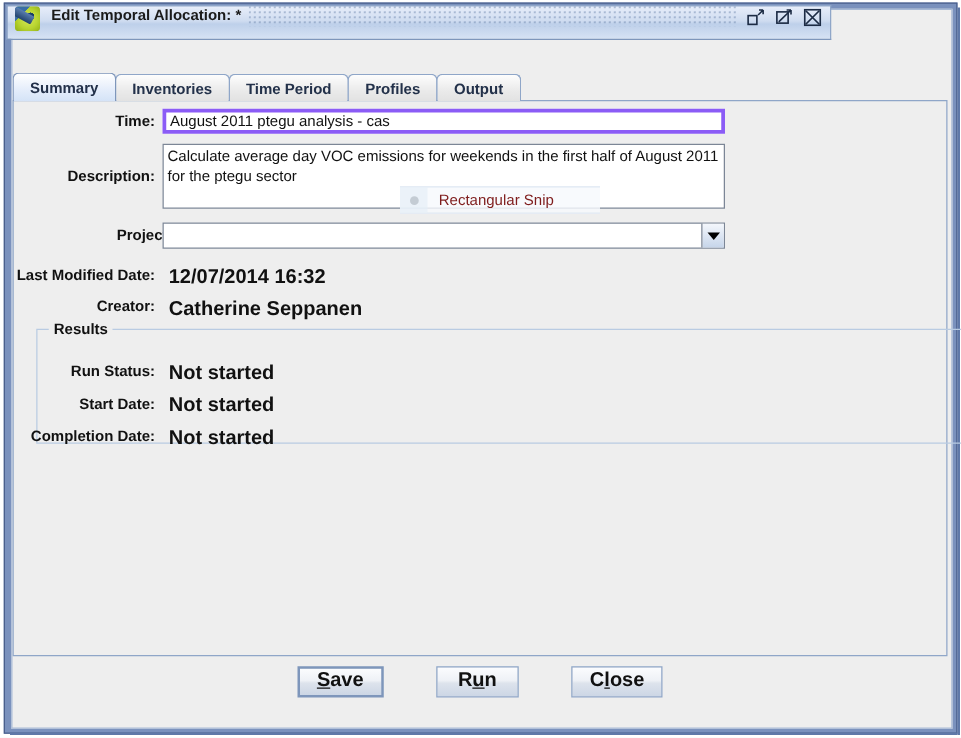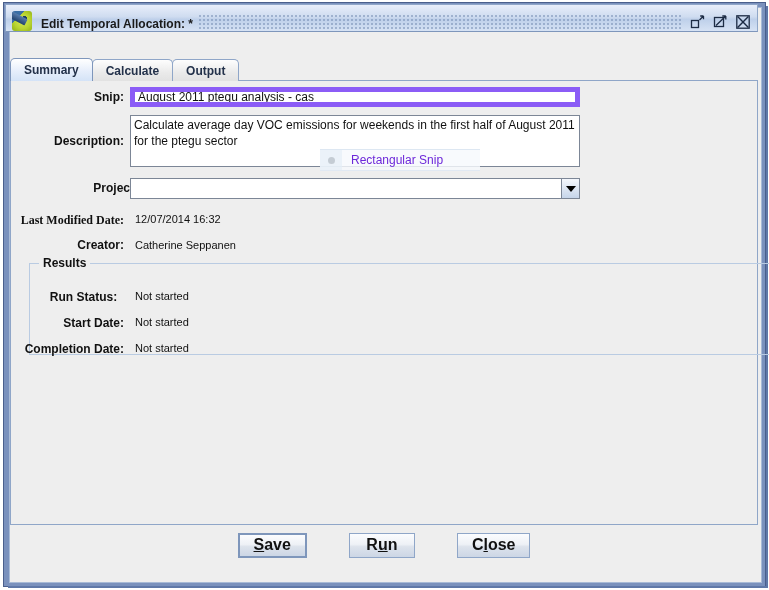--- a/index.html
+++ b/index.html
@@ -25,26 +25,26 @@
     left: 5px; top: 4px;
     width: 753px; height: 576px;
     background: #eeeeee;
     border: 1px solid #a8bad6;
   }
 
   
   #title-bar {
     position: absolute;
     left: 5px; top: 4px;
-    width: 753px; height: 28px;
+    width: 660px; height: 28px;
     background: linear-gradient(to bottom, #e8eefa 0%, #cfdcf0 45%, #bed0ea 55%, #d6e2f4 100%);
     border: 1px solid #8fa6c8;
     border-bottom: 1px solid #7e96bb;
     display: flex;
-    align-items: flex-end;
+    align-items: flex-start;
   }
   #app-icon {
     width: 20px; height: 20px;
     margin-left: 6px;
     border-radius: 3px;
     background:
       radial-gradient(circle at 62% 40%, #1b3f66 0%, #1b3f66 17%, rgba(27,63,102,0) 18%),
       linear-gradient(135deg, #3a6ea5 0%, #3a6ea5 30%, rgba(58,110,165,0) 31%),
       radial-gradient(circle at 52% 50%, #d6e85a 0%, #b8d430 55%, #8fae14 100%);
     position: relative;
@@ -129,32 +129,32 @@
   
   .form-label {
     position: absolute;
     font-size: 12px; font-weight: bold;
     color: #111111;
     text-align: right;
     white-space: nowrap;
   }
   .form-value {
     position: absolute;
-    font-size: 11px; font-weight: normal;
+    font-size: 16px; font-weight: bold;
     color: #111111;
     white-space: nowrap;
     text-align: right;
   }
 
   #name-input {
     position: absolute;
     left: 119px; top: 6px;
     width: 450px; height: 20px;
     background: #ffffff;
-    border: 5px solid #8b5cf6;
+    border: 3px solid #8b5cf6;
     font-family: "Liberation Sans", sans-serif;
     font-size: 12px;
     color: #111111;
     padding: 0 3px;
     outline: none;
   }
 
   #description-textarea {
     position: absolute;
     left: 119px; top: 34px;
@@ -190,21 +190,21 @@
   }
   #snip-overlay .snip-dot::after {
     content: "";
     width: 7px; height: 7px;
     border-radius: 50%;
     background: #c4ccd4;
   }
   #snip-overlay .snip-label {
     margin-left: 9px;
     font-size: 12px;
-    color: #6d28d9;
+    color: #7f1d1d;
     white-space: nowrap;
   }
 
   
   #project-combo {
     position: absolute;
     left: 119px; top: 97px;
     width: 450px; height: 21px;
     border: 1px solid #7c8696;
     background: #ffffff;
@@ -325,57 +325,63 @@
       <path d="M2.6 2.6 L13.4 13.4 M13.4 2.6 L2.6 13.4" fill="none" stroke="#1c2b44" stroke-width="1.4"></path>
     </svg>
   </div>
 </div>
 
 <div id="tab-strip">
   <div class="tab active">
     <span>Summary</span>
   </div>
   <div class="tab">
-    <span>Calculate</span>
+    <span>Inventories</span>
+  </div>
+  <div class="tab">
+    <span>Time Period</span>
+  </div>
+  <div class="tab">
+    <span>Profiles</span>
   </div>
   <div class="tab">
     <span>Output</span>
   </div>
 </div>
 
 <div id="content-panel">
 
-  <div class="form-label" style="left:0; top:9px; width:113px;">Snip:</div>
+  <div class="form-label" style="left:0; top:9px; width:113px;">Time:</div>
   <input id="name-input" type="text" value="August 2011 ptegu analysis - cas" style="">
 
   <div class="form-label" style="left:0; top:53px; width:113px;">Description:</div>
   <textarea id="description-textarea" style="">Calculate average day VOC emissions for weekends in the first half of August 2011 for the ptegu sector</textarea>
 
   <div id="snip-overlay">
     <span class="snip-dot"></span>
     <span class="snip-label">Rectangular Snip</span>
   </div>
 
   <div class="form-label" style="left:14px; top:100px; width:113px;">Project:</div>
   <div id="project-combo">
     <div id="project-combo-value"></div>
     <div id="project-combo-button"></div>
   </div>
 
-  <div class="form-label" style="left:0; top:132px; width:113px;font-family:Liberation Serif, serif;">Last Modified Date:</div>
+  <div class="form-label" style="left:0; top:132px; width:113px;">Last Modified Date:</div>
   <div class="form-value" style="left:124px; top:132px;">12/07/2014 16:32</div>
 
   <div class="form-label" style="left:0; top:157px; width:113px;">Creator:</div>
   <div class="form-value" style="left:124px; top:158px;">Catherine Seppanen</div>
 
   <div id="results-group">
     <div id="results-legend">Results</div>
   </div>
 
-  <div class="form-label" style="left:16px; top:209px; width:113px;text-align:center;">Run Status:</div>
+  <div class="form-label" style="left:0; top:209px; width:113px;">Run Status:</div>
   <div class="form-value" style="left:124px; top:209px;">Not started</div>
 
   <div class="form-label" style="left:0; top:235px; width:113px;padding-left:12px;">Start Date:</div>
   <div class="form-value" style="left:124px; top:235px;">Not started</div>
 
   <div class="form-label" style="left:0; top:261px; width:113px;">Completion Date:</div>
   <div class="form-value" style="left:124px; top:261px;">Not started</div>
 
 </div>
 

